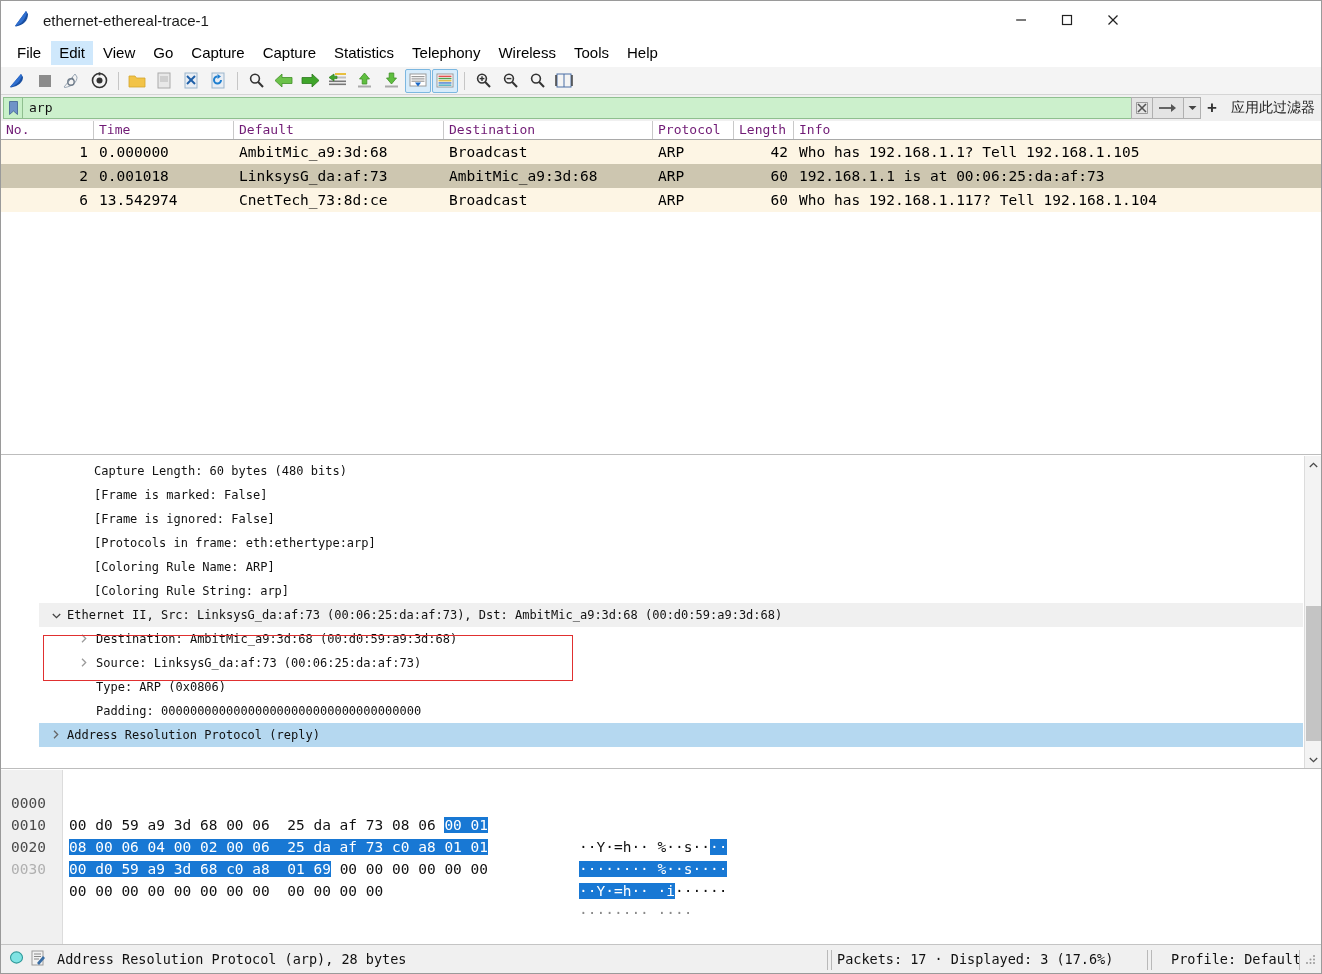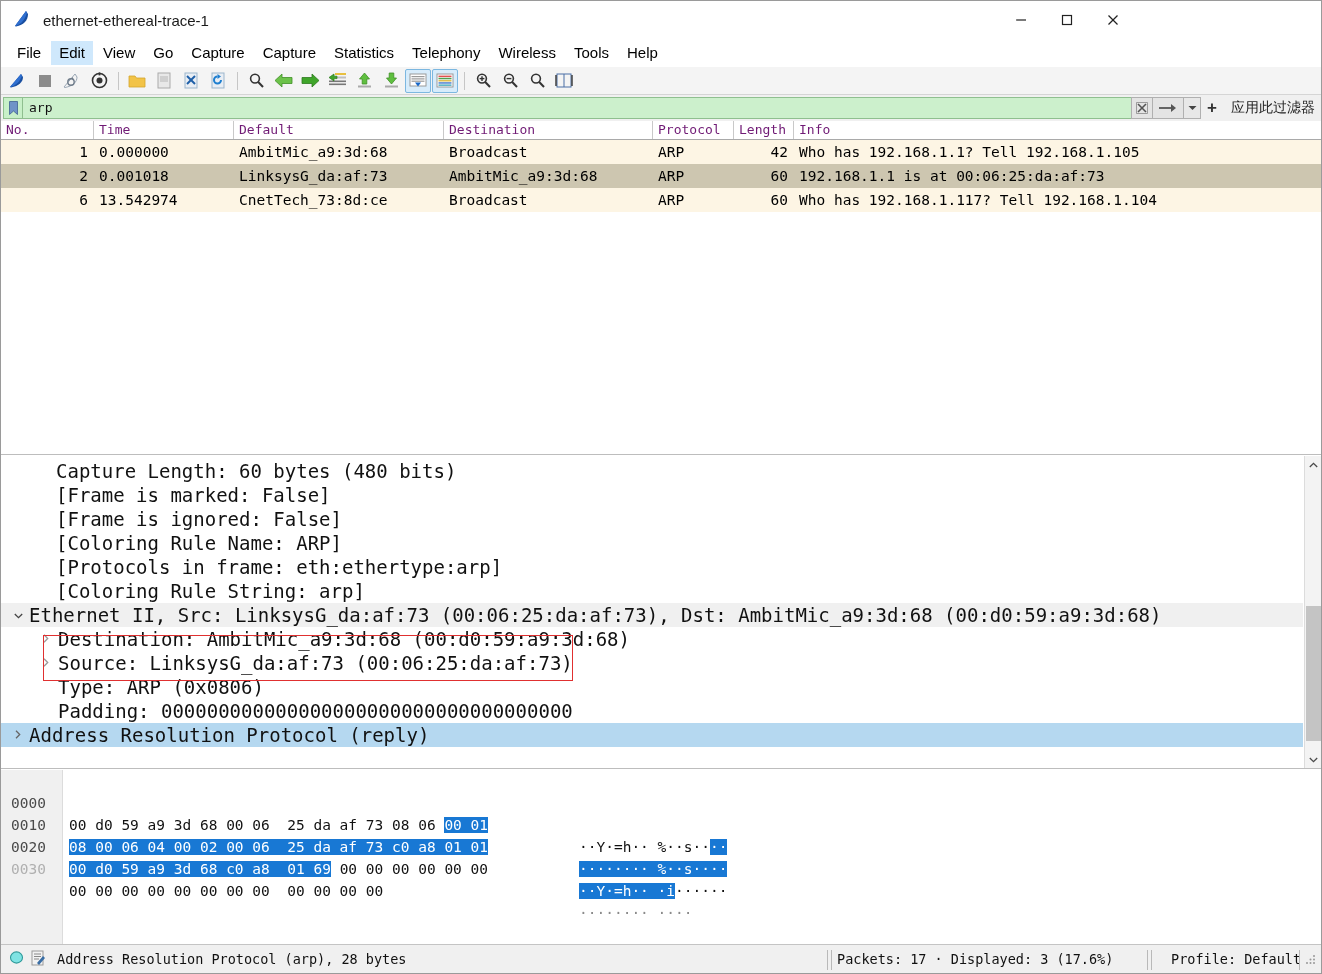--- a/index.html
+++ b/index.html
@@ -114,21 +114,21 @@
   .pl-cell.num { text-align: right; padding-right: 6px; padding-left: 0; }
 
   
   #details {
     position: absolute; left: 0; top: 455px; width: 1320px; height: 313px;
     background: #ffffff; overflow: hidden;
     border-bottom: 1px solid #bdbdbd;
   }
   #details-inner {
     position: absolute; left: 0; top: 3px; right: 18px; bottom: 0;
-    font-family: "DejaVu Sans Mono", monospace; font-size: 19px; color: #111;
+    font-family: "DejaVu Sans Mono", monospace; font-size: 12px; color: #111; padding-left: 38px;
   }
   .d-row { height: 24px; line-height: 24px; display: flex; align-items: center; white-space: nowrap; }
   .d-indent1 { padding-left: 55px; }
   .d-indent0 { padding-left: 28px; }
   .d-arrow {
     position: absolute; width: 14px; text-align: center; color: #7c7c7c; font-size: 12px;
   }
   .d-row.ethrow { background: #f0f0f0; }
   .d-row.selrow { background: #b5d8f0; }
   .d-sub { padding-left: 57px; }
@@ -441,24 +441,24 @@
       <div class="d-row">
         <span class="d-indent1">Capture Length: 60 bytes (480 bits)</span>
       </div>
       <div class="d-row">
         <span class="d-indent1">[Frame is marked: False]</span>
       </div>
       <div class="d-row">
         <span class="d-indent1">[Frame is ignored: False]</span>
       </div>
       <div class="d-row">
+        <span class="d-indent1">[Protocols in frame: eth:ethertype:arp]</span>
+      </div>
+      <div class="d-row">
         <span class="d-indent1">[Coloring Rule Name: ARP]</span>
-      </div>
-      <div class="d-row">
-        <span class="d-indent1">[Protocols in frame: eth:ethertype:arp]</span>
       </div>
       <div class="d-row">
         <span class="d-indent1">[Coloring Rule String: arp]</span>
       </div>
 
       <div class="d-row ethrow" style="position:relative">
         <span class="d-arrow" style="left:10px">
           <svg width="9" height="6" viewBox="0 0 9 6">
               <path d="M0.8 1 L4.5 4.7 L8.2 1" fill="none" stroke="#444" stroke-width="1.3"></path>
             </svg>

